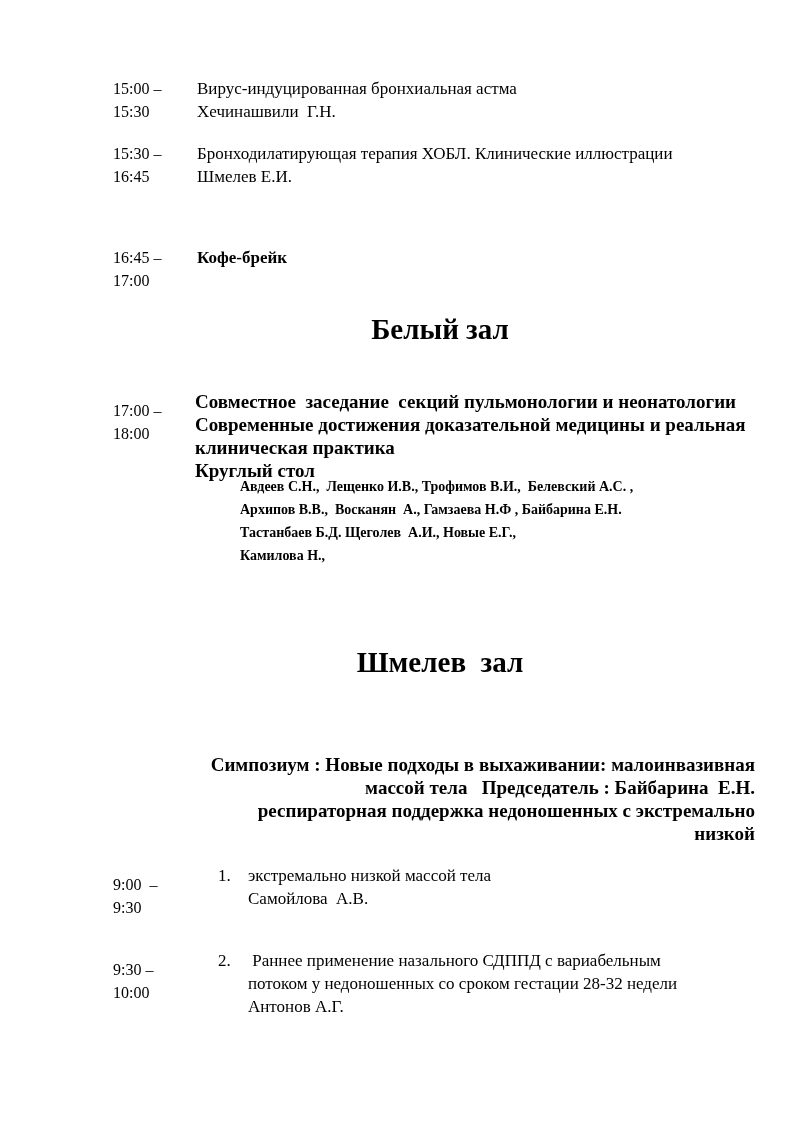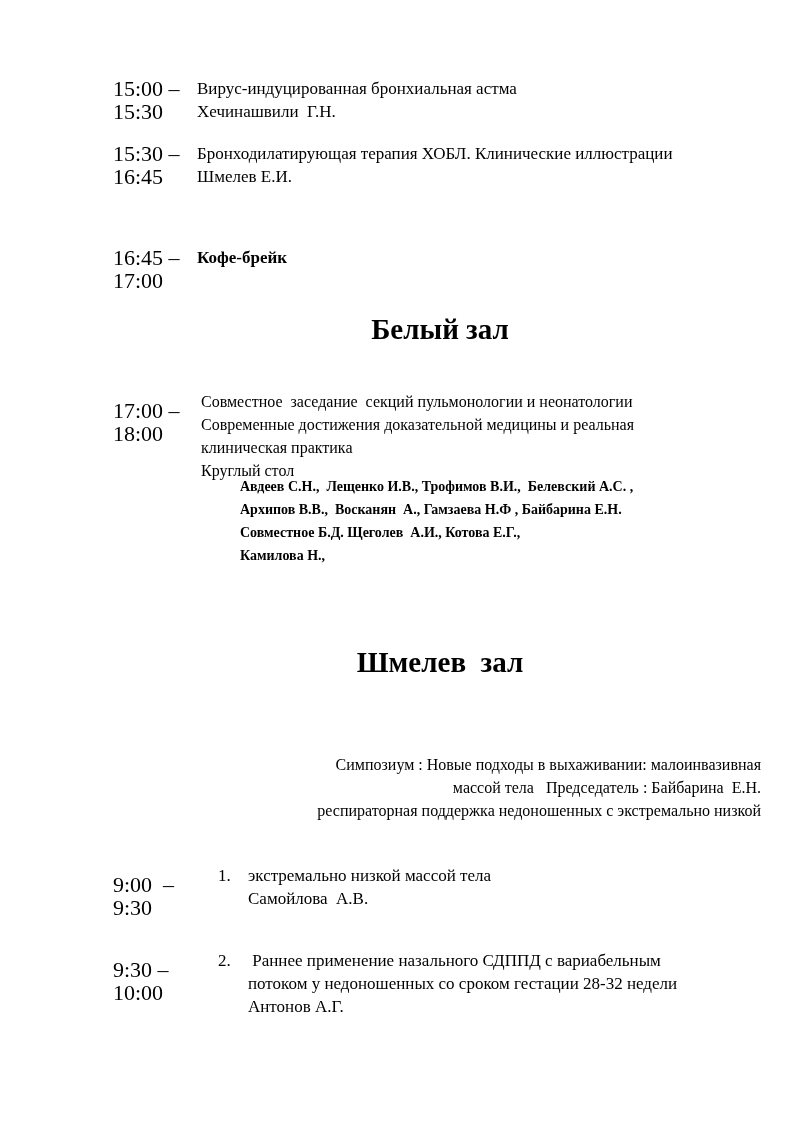--- a/index.html
+++ b/index.html
@@ -28,21 +28,21 @@
     position: absolute;
     left: 0;
     width: 794px;
     display: block;
   }
   .time-col {
     position: absolute;
     left: 113px;
     top: 0;
     width: 78px;
-    font-size: 22px;
+    font-size: 16px;
     line-height: 23px;
     white-space: pre;
     text-align: left;
   }
   .time-col.centered {
     top: 9px;
   }
   .content-col {
     position: absolute;
     left: 197px;
@@ -68,25 +68,25 @@
     font-weight: bold;
     font-size: 29px;
     line-height: 34px;
     white-space: pre;
     margin-left: 43px;
   }
 
   
   .session-block {
     position: absolute;
-    left: 201px;
+    left: 195px;
     width: 560px;
-    font-size: 16px;
-    line-height: 23px;
-    font-weight: normal;
+    font-size: 19px;
+    line-height: 23px;
+    font-weight: bold;
   }
   .session-block .line {
     white-space: pre-wrap;
   }
 
   
   .participants {
     position: absolute;
     left: 240px;
     width: 530px;
@@ -160,21 +160,21 @@
   <div class="session-block" style="top:390px;">
     <div class="line">Совместное  заседание  секций пульмонологии и неонатологии</div>
     <div class="line">Современные достижения доказательной медицины и реальная</div>
     <div class="line">клиническая практика</div>
     <div class="line">Круглый стол</div>
   </div>
 
   <div class="participants" style="top:475px;">
     <div class="line">Авдеев С.Н.,  Лещенко И.В., Трофимов В.И.,  Белевский А.С. ,</div>
     <div class="line">Архипов В.В.,  Восканян  А., Гамзаева Н.Ф , Байбарина Е.Н.</div>
-    <div class="line">Совместное Б.Д. Щеголев  А.И., Котова Е.Г.,</div>
+    <div class="line">Тастанбаев Б.Д. Щеголев  А.И., Новые Е.Г.,</div>
     <div class="line">Камилова Н.,</div>
   </div>
 
   <div class="hall-heading" style="top:645px;">Шмелев  зал</div>
 
   <div class="session-block" style="top:753px;text-align:right;">
     <div class="line">Симпозиум : Новые подходы в выхаживании: малоинвазивная</div>
     <div class="line">массой тела   Председатель : Байбарина  Е.Н.</div>
     <div class="line">респираторная поддержка недоношенных с экстремально низкой</div>
   </div>

